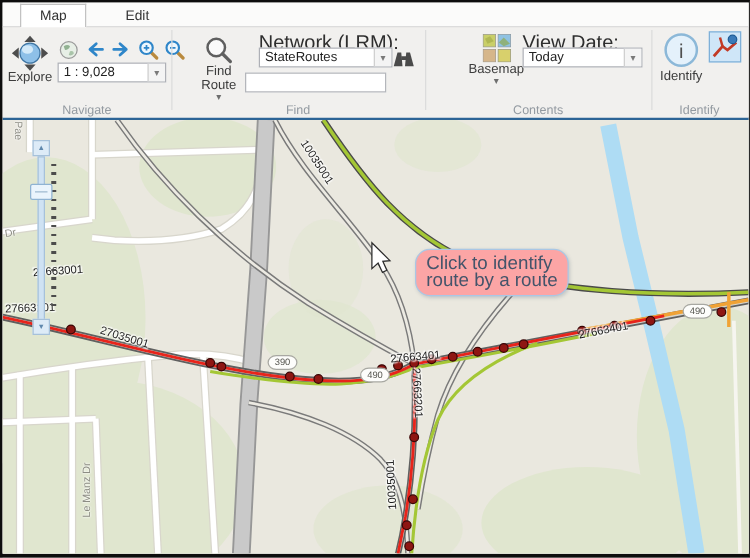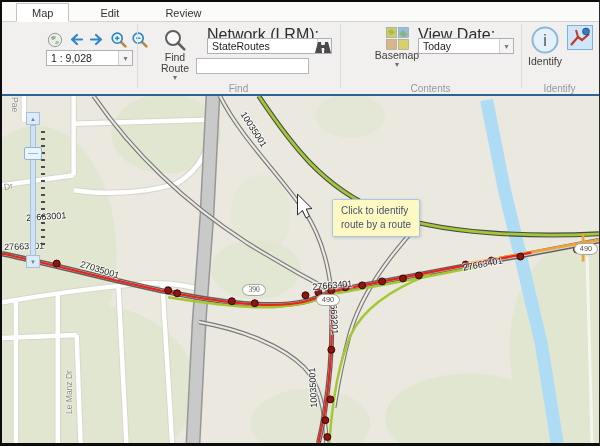--- a/index.html
+++ b/index.html
@@ -28,45 +28,55 @@
   .ribbon-bottom{height:2px;background:#2c6496;flex:0 0 auto;}
   
   .map{position:relative;flex:1;background:#eae8df;overflow:hidden;}
   .map svg.basemap{position:absolute;left:0;top:0;width:100%;height:100%;display:block;}
   #label-layer{position:absolute;left:0;top:0;width:100%;height:100%;pointer-events:none;}
   .route-label{position:absolute;font-size:9px;color:#1c1c1c;white-space:nowrap;transform-origin:0 0;
     text-shadow:0 0 2px #fff,0 0 2px #fff,1px 1px 1px #fff,-1px -1px 1px #fff;}
   .street-label{position:absolute;font-size:8.5px;color:#8d8d84;white-space:nowrap;transform-origin:0 0;
     text-shadow:0 0 2px #fff,0 0 2px #fff;}
   .shield{position:absolute;width:24px;height:12px;background:#fdfdfb;border:1px solid #a8a8a2;border-radius:7px/6px;
-    font-size:7.5px;color:#55554f;text-align:center;line-height:10px;margin-left:28px;}
-  .tooltip{position:absolute;left:330px;top:103px;background:#fef9c3;border:1px solid #a9c7e5;border-radius:2px;
-    padding:4px 8px;font-size:10px;color:#44546a;line-height:14px;box-shadow:1px 1px 3px rgba(80,100,120,.25);white-space:nowrap;}
+    font-size:7.5px;color:#55554f;text-align:center;line-height:10px;}
+  .tooltip{position:absolute;left:330px;top:103px;background:#fca5a5;border:1px solid #a9c7e5;border-radius:12px;
+    padding:4px 8px;font-size:15px;color:#44546a;line-height:14px;box-shadow:1px 1px 3px rgba(80,100,120,.25);white-space:nowrap;}
   
   .sl-btn{position:absolute;width:14px;height:13px;background:#ddebf7;border:1px solid #a6c1da;display:flex;align-items:center;justify-content:center;font-size:6px;color:#5f88ad;}
   .sl-track{position:absolute;left:28px;top:29px;width:6px;height:132px;background:#cfe2f3;border:1px solid #a6c1da;}
   .sl-ticks{position:absolute;left:39px;top:35px;width:4px;height:114px;
     background:repeating-linear-gradient(#4c4c4c 0 2px,transparent 2px 7px);}
   .sl-handle{position:absolute;left:22px;top:51px;width:18px;height:13px;background:#eaf4fc;border:1px solid #8fb3d2;border-radius:2px;}
   .sl-handle::after{content:"";position:absolute;left:3px;right:3px;top:5px;border-top:1px solid #9fb9cf;}
   .cursor-layer{position:absolute;left:0;top:0;width:100%;height:100%;pointer-events:none;}
 </style>
 </head>
 <body>
 
 <div class="window">
 
   <div class="tabbar">
     <div class="tab active">Map</div>
     <div class="tab">Edit</div>
-    <div class="tab">Review</div>
   </div>
 
   <div class="ribbon">
 
+    <div class="bigbtn" style="left:3px;top:6px;width:38px;">
+      <svg width="30" height="29" viewBox="0 0 30 29">
+        <polygon points="15,0.5 10.5,5.5 19.5,5.5" fill="#4d4d4d"></polygon>
+        <polygon points="15,28.5 10.5,23.5 19.5,23.5" fill="#4d4d4d"></polygon>
+        <polygon points="0.5,14.5 6,10 6,19" fill="#4d4d4d"></polygon>
+        <polygon points="29.5,14.5 24,10 24,19" fill="#4d4d4d"></polygon>
+        <circle cx="15" cy="14.5" r="8" fill="#8ec0e8" stroke="#3f75a3" stroke-width="1"></circle>
+        <ellipse cx="13" cy="11.5" rx="4.5" ry="3.4" fill="#d9edfb" opacity="0.9"></ellipse>
+      </svg>
+      <span>Explore</span>
+    </div>
     <div class="smallrow">
       <div class="smallbtn">
         <svg width="16" height="16" viewBox="0 0 16 16">
           <circle cx="8" cy="8" r="6.7" fill="#e7efe6" stroke="#9a9a9a"></circle>
           <path d="M4,5 Q7,3 9,5 Q8,8 5,8 Z" fill="#92b292"></path>
           <path d="M9,9 Q12,8 12,11 Q10,13 8,12 Z" fill="#a9c4a9"></path>
         </svg>
       </div>
       <div class="smallbtn">
         <svg width="16" height="15" viewBox="0 0 16 15">
@@ -90,33 +100,34 @@
           <path d="M11,11 L15.4,15.4" stroke="#b98a3e" stroke-width="2.6" stroke-linecap="round"></path>
           <circle cx="7.2" cy="7.2" r="5" fill="#eef7fd" stroke="#2f86c9" stroke-width="1.7"></circle>
           <path d="M5,7.2 H9.4" stroke="#2f86c9" stroke-width="1.4"></path>
         </svg>
       </div>
     </div>
     <div class="combo" style="left:44px;top:28px;width:87px;">
       <span class="ctext">1 : 9,028</span>
       <span class="carrow">▾</span>
     </div>
+    <div class="grp-label" style="left:0;width:135px;">Navigate</div>
     <div class="rib-sep" style="left:135px;"></div>
 
     <div class="bigbtn" style="left:152px;top:6px;width:42px;">
       <svg width="24" height="24" viewBox="0 0 24 24">
         <circle cx="10" cy="10" r="7" fill="#fafafa" stroke="#5f5f5f" stroke-width="2"></circle>
         <path d="M15,15 L21.3,21.3" stroke="#5f5f5f" stroke-width="2.6" stroke-linecap="round"></path>
       </svg>
       <span>Find</span>
       <span>Route</span>
       <span class="caret">▾</span>
     </div>
     <div class="lbl" style="left:205px;top:4px;">Network (LRM):</div>
-    <div class="combo" style="left:205px;top:16px;width:125px;">
+    <div class="combo" style="left:205px;top:16px;width:107px;">
       <span class="ctext">StateRoutes</span>
       <span class="carrow">▾</span>
     </div>
     <div class="smallbtn" style="position:absolute;left:312px;top:16px;">
       <svg width="18" height="15" viewBox="0 0 18 15">
         <path d="M1,14 L4,3 H7 L8,14 Z" fill="#4a4a4a"></path>
         <path d="M17,14 L14,3 H11 L10,14 Z" fill="#4a4a4a"></path>
         <rect x="7" y="6" width="4" height="3" fill="#4a4a4a"></rect>
       </svg>
     </div>
@@ -285,21 +296,21 @@
         <span class="route-label" style="left: 2px; top: 146px; transform: rotate(-2deg);">27663101</span>
         <span class="route-label" style="left: 80px; top: 163px; transform: rotate(17deg);">27035001</span>
         <span class="route-label" style="left: 245px; top: 14px; transform: rotate(57deg);">10035001</span>
         <span class="route-label" style="left: 310px; top: 186px; transform: rotate(-5deg);">27663401</span>
         <span class="route-label" style="left: 336px; top: 198px; transform: rotate(87deg);">27663201</span>
         <span class="route-label" style="left: 460px; top: 167px; transform: rotate(-11deg);">27663401</span>
         <span class="route-label" style="left: 307px; top: 312px; transform: rotate(-93deg);">10035001</span>
         <span class="street-label" style="left: 18px; top: 1px; transform: rotate(90deg);">Pae</span>
         <span class="street-label" style="left: 1px; top: 86px; transform: rotate(-10deg);">Dr</span>
         <span class="street-label" style="left: 62px; top: 318px; transform: rotate(-90deg);">Le Manz Dr</span>
-        <span class="shield" style="left: 212px; top: 188px; font-family: Liberation Serif, serif;">390</span>
+        <span class="shield" style="left: 212px; top: 188px;">390</span>
         <span class="shield" style="left: 286px; top: 198px;">490</span>
         <span class="shield" style="left: 544px; top: 147px;">490</span>
       </div>
 
     <div>
       <div class="sl-btn" style="left:24px;top:16px;">▲</div>
       <div class="sl-track"></div>
       <div class="sl-ticks"></div>
       <div class="sl-handle"></div>
       <div class="sl-btn" style="left:24px;top:159px;">▼</div>

